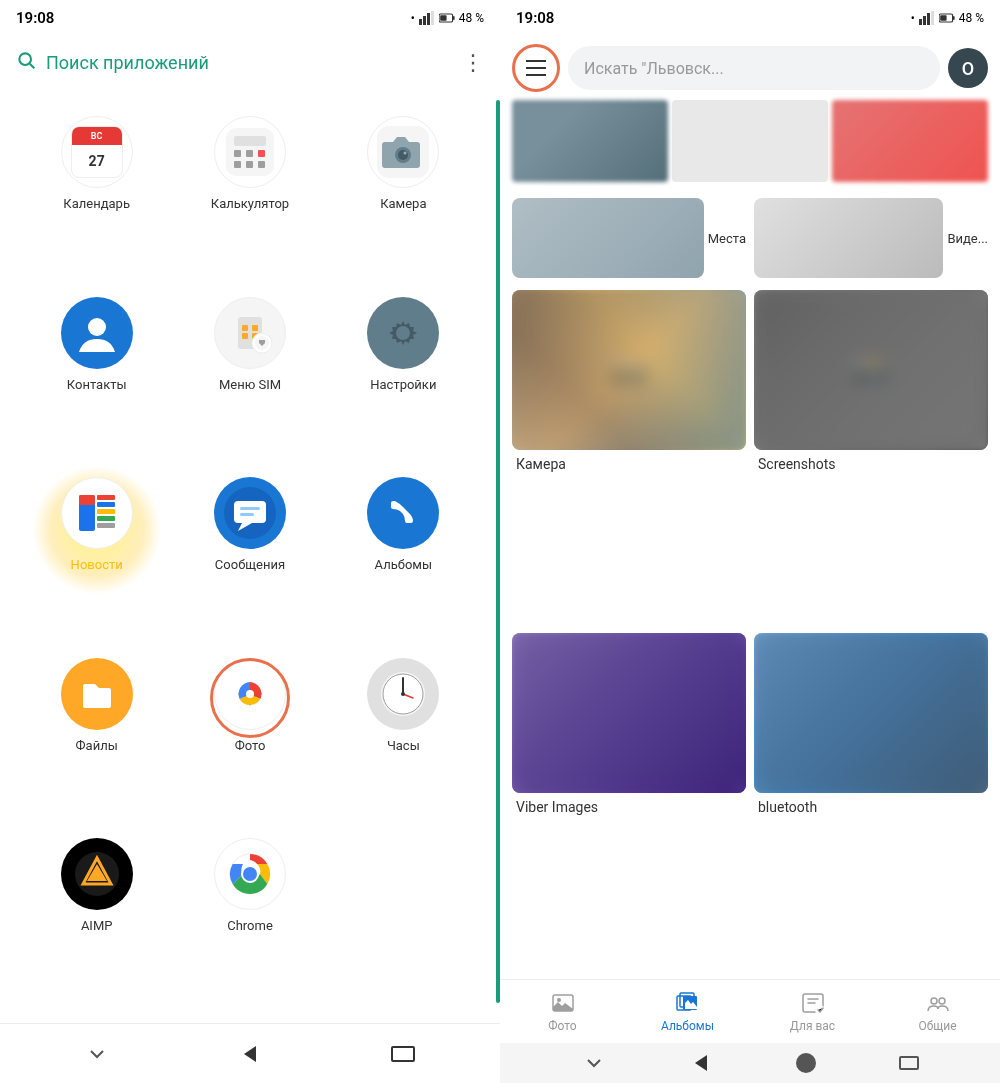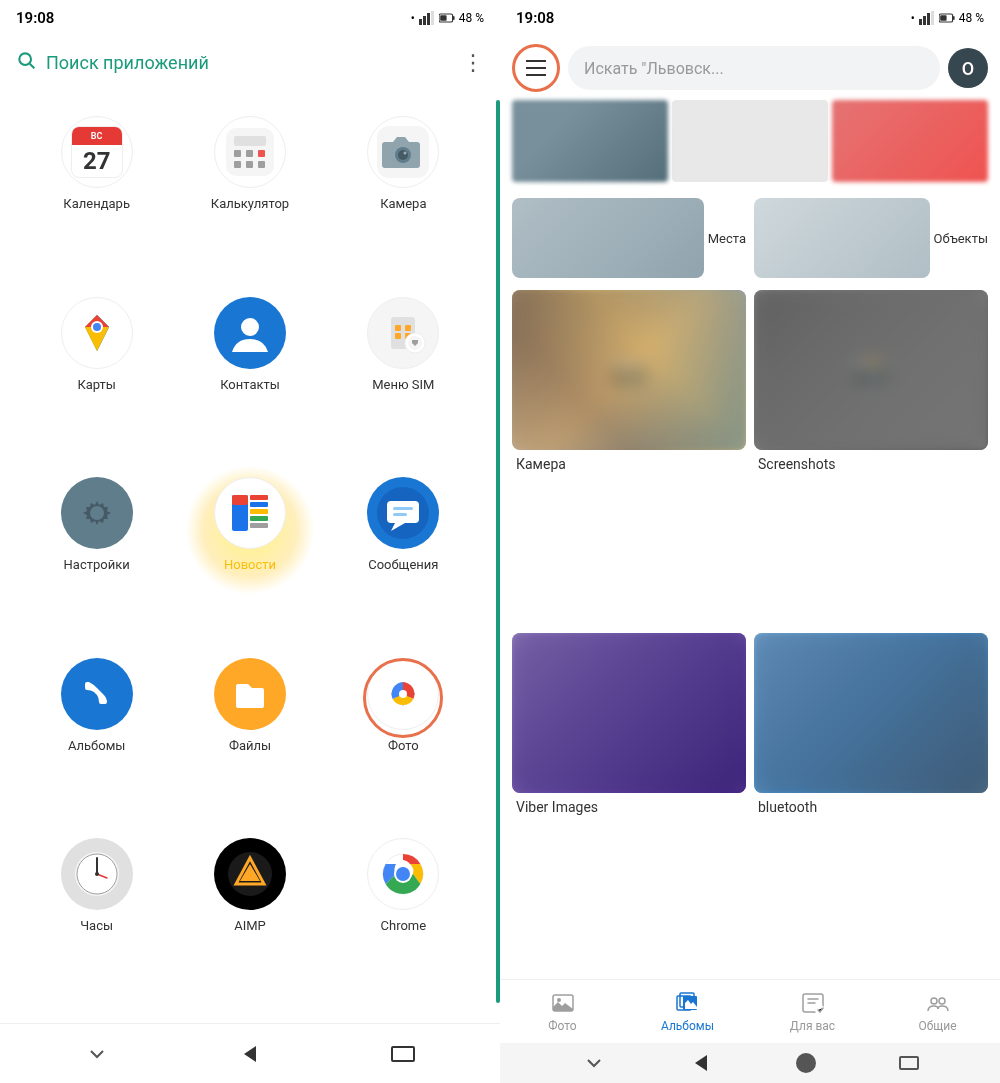--- a/index.html
+++ b/index.html
@@ -357,21 +357,21 @@
       justify-content: center;
       color: #fff;
       font-size: 9px;
       font-weight: 600;
     }
     .cal-bottom {
       flex: 1;
       display: flex;
       align-items: center;
       justify-content: center;
-      font-size: 24px;
+      font-size: 14px;
       font-weight: 700;
       color: #333;
     }
 
     
     .blur-camera {
       background: linear-gradient(45deg, #c5b4a0 0%, #8d7666 30%, #e8c87a 60%, #7a9eb0 100%);
     }
     .blur-screenshots {
       background: linear-gradient(135deg, #9e9e9e 0%, #424242 100%);
@@ -483,34 +483,20 @@
             <rect width="52" height="52" rx="12" fill="#f5f5f5"></rect>
             <path d="M8 16h8l4-5h8l4 5h8a3 3 0 013 3v20a3 3 0 01-3 3H8a3 3 0 01-3-3V19a3 3 0 013-3z" fill="#90a4ae"></path>
             <circle cx="26" cy="29" r="8" fill="#607d8b"></circle>
             <circle cx="26" cy="29" r="5" fill="#455a64"></circle>
             <circle cx="28" cy="27" r="1.5" fill="#fff" opacity="0.5"></circle>
           </svg>
         </div>
         <span class="app-label">Камера</span>
       </div>
 
-      <div class="app-item">
-        <div class="app-icon icon-maps">
-          <svg width="52" height="52" viewBox="0 0 52 52">
-            <rect width="52" height="52" rx="26" fill="#fff"></rect>
-            <path d="M26 8 L38 20 L26 44 L14 20 Z" fill="#34a853"></path>
-            <path d="M26 8 L38 20 L26 44 Z" fill="#4285f4"></path>
-            <path d="M14 20 L38 20 L26 44 Z" fill="#fbbc04"></path>
-            <path d="M26 8 L14 20 L38 20 Z" fill="#ea4335"></path>
-            <circle cx="26" cy="20" r="6" fill="#fff"></circle>
-            <circle cx="26" cy="20" r="4" fill="#4285f4"></circle>
-          </svg>
-        </div>
-        <span class="app-label">Карты</span>
-      </div>
 
       <div class="app-item">
         <div class="app-icon icon-contacts">
           <svg width="52" height="52" viewBox="0 0 52 52">
             <circle cx="26" cy="26" r="26" fill="#1976d2"></circle>
             <circle cx="26" cy="20" r="9" fill="#fff"></circle>
             <path d="M8 45 Q12 32 26 32 Q40 32 44 45 Z" fill="#fff"></path>
           </svg>
         </div>
         <span class="app-label">Контакты</span>
@@ -722,22 +708,22 @@
     <div class="strip-photo strip-photo-2" style="background:#e8e8e8;"></div>
     <div class="strip-photo strip-photo-3"></div>
   </div>
 
   <div class="photo-categories">
     <div class="category-card">
       <div class="category-thumb category-thumb-places"></div>
       <span class="category-label">Места</span>
     </div>
     <div class="category-card">
-      <div class="category-thumb category-thumb-objects"></div>
-      <span class="category-label">Объекты</span>
+      <div class="category-thumb category-thumb-video" style="background: linear-gradient(135deg, #e0e0e0 0%, #bbb 100%);"></div>
+      <span class="category-label">Виде...</span>
     </div>
   </div>
 
   <div class="albums-grid">
 
     <div class="album-card">
       <div class="album-thumb blur-camera">
         <div style="position:absolute;inset:0;background:linear-gradient(135deg, rgba(120,100,80,0.8) 0%, rgba(200,160,100,0.6) 50%, rgba(80,120,140,0.7) 100%); filter:blur(3px);"></div>
         <div style="position:absolute;inset:0;display:flex;align-items:center;justify-content:center;font-size:32px;color:rgba(255,255,255,0.3);">📷</div>
       </div>

